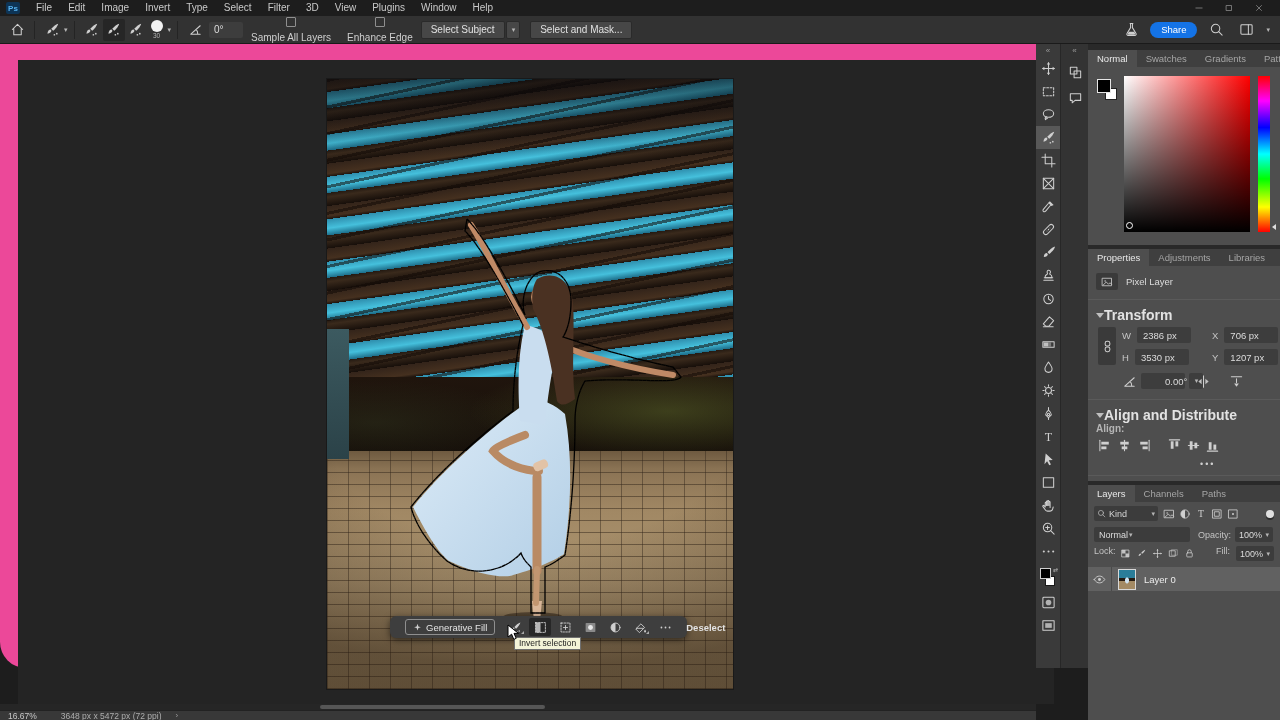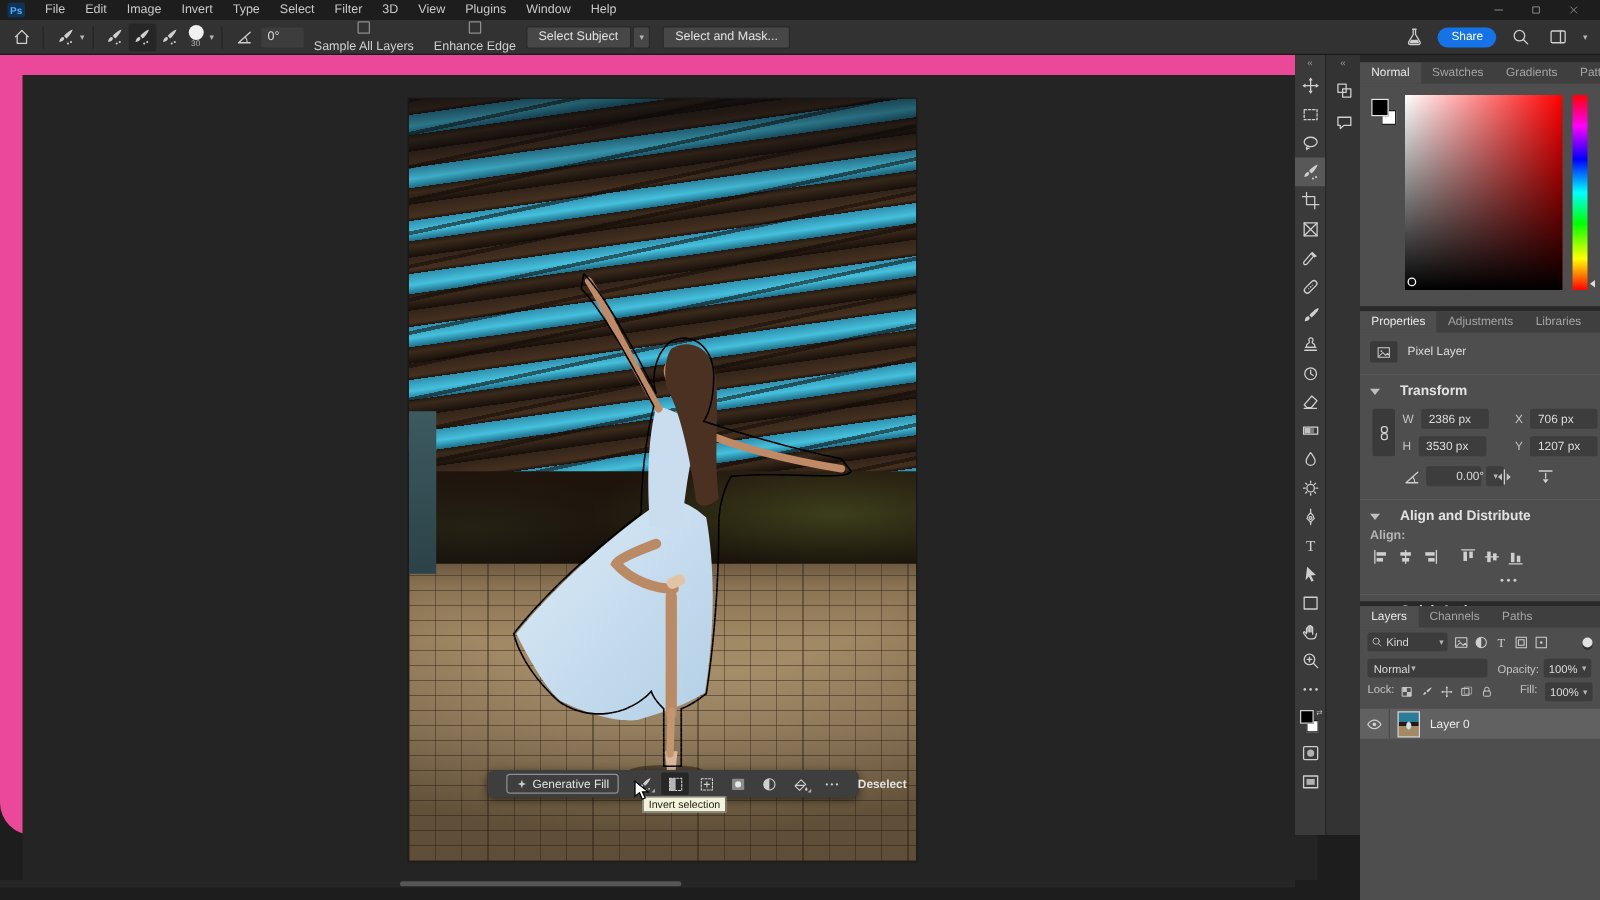--- a/index.html
+++ b/index.html
@@ -141,22 +141,22 @@
   .huebar{ position:absolute; left:170px; top:26px; width:12px; height:156px;
     background:linear-gradient(180deg,#f00 0%,#f0f 16%,#00f 33%,#0ff 50%,#0f0 66%,#ff0 84%,#f00 100%); }
   .huemarker{ position:absolute; right:-6px; bottom:2px; width:0; height:0;
     border-top:3px solid transparent; border-bottom:3px solid transparent; border-right:4px solid #ddd; }
 
   
   .pxrow{ position:absolute; left:8px; top:24px; display:flex; align-items:center; gap:8px; color:#dcdcdc; font-size:9.5px; }
   .pxicon{ width:22px; height:17px; background:#3a3a3a; border-radius:2px; display:flex; align-items:center; justify-content:center; }
   .pxicon .ic{ width:12px; height:12px; }
   .divider{ position:absolute; left:0; right:0; height:1px; background:#424242; border-bottom:1px solid #5a5a5a; }
-  .sechead{ position:absolute; left:8px; display:flex; align-items:center; gap:16px; color:#e2e2e2;
-    font-size:11px; font-weight:bold; }
+  .sechead{ position:absolute; left:8px; display:flex; align-items:center; gap:0; color:#e2e2e2;
+    font-size:14px; font-weight:bold; }
   .sechead .tri{ width:0; height:0; border-left:4px solid transparent; border-right:4px solid transparent; border-top:5px solid #bfbfbf; }
   .linkbox{ position:absolute; left:10px; top:78px; width:18px; height:38px; background:#3a3a3a; border-radius:2px;
     display:flex; align-items:center; justify-content:center; }
   .tfield{ position:absolute; display:flex; align-items:center; gap:6px; font-size:9.5px; color:#c5c5c5; }
   .tfield .inp{ width:54px; height:16px; background:#3d3d3d; border-radius:2px; color:#dcdcdc;
     display:flex; align-items:center; padding-left:6px; }
   .angrow{ position:absolute; left:34px; top:124px; display:flex; align-items:center; gap:4px; }
   .angrow .inp{ width:44px; height:16px; background:#3d3d3d; border-radius:2px; color:#dcdcdc;
     font-size:9.5px; display:flex; align-items:center; padding-left:24px; }
   .angrow .cbox{ width:14px; height:16px; background:#3d3d3d; border-radius:2px; display:flex; align-items:center; justify-content:center; }
@@ -433,20 +433,25 @@
     <div class="tooltip">Invert selection</div>
     <svg class="cursor" width="14" height="18" viewBox="0 0 14 18">
       <polygon points="1,1 1,13 4.6,10.2 6.8,15.4 9.2,14.3 7,9.4 11.5,9.4" fill="#fff" stroke="#000" stroke-width="1"></polygon>
     </svg>
     <div class="vscroll"></div>
   </div>
 
   <div class="hscrollrow">
     <div class="hthumb"></div>
   </div>
+  <div class="statusbar">
+    <span class="zoomv">16.67%</span>
+    <span class="info">3648 px x 5472 px (72 ppi)</span>
+    <span class="arrow">›</span>
+  </div>
 
   <div class="toolcol">
     <div class="collapser">«</div>
     <div id="toollist">
         <div class="tool">
           <svg class="ic" viewBox="0 0 16 16">
             <path class="s" d="M8 2v12M2 8h12"></path>
             <path class="f" d="M8 1l1.8 2.6H6.2zM8 15l1.8-2.6H6.2zM1 8l2.6-1.8v3.6zM15 8l-2.6-1.8v3.6z"></path>
           </svg>
         </div>

